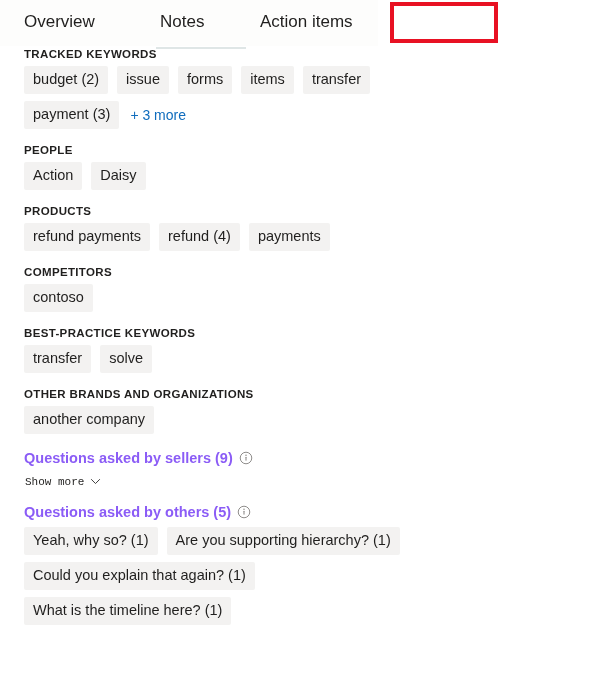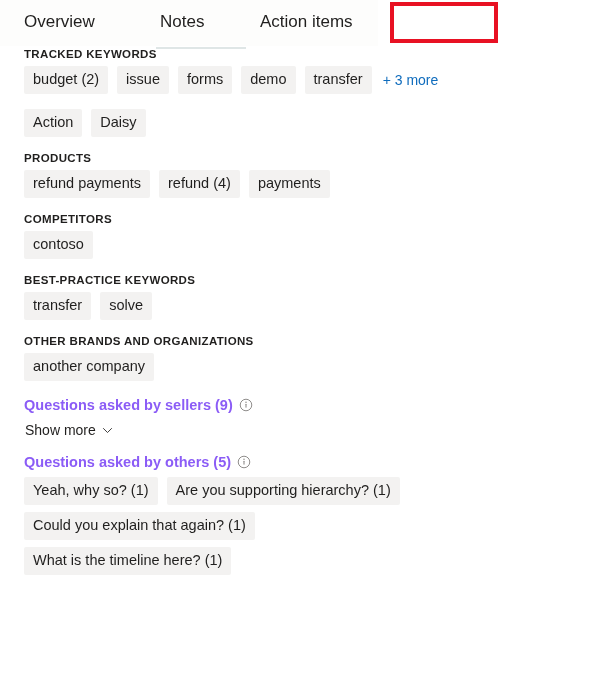--- a/index.html
+++ b/index.html
@@ -166,24 +166,25 @@
     line-height: 17px;
     color: #201f1e;
     white-space: nowrap;
     cursor: pointer;
   }
   .showmore {
     display: flex;
     align-items: center;
     gap: 5px;
     margin: 9px 0 0 9px;
-    font-size: 14px;
+    font-size: 11px;
     color: #201f1e;
     cursor: pointer;
     width: fit-content;
+    font-family: Liberation Mono, monospace;
   }
   .chev { width: 13px; height: 13px; display: inline-block; }
 </style>
 </head>
 <body>
 
 <div id="app">
 
   <div class="tabbar">
     <div class="tabbar-bg"></div>
@@ -203,27 +204,29 @@
   </div>
 
   <div class="content">
 
     <div class="section">
       <div class="section-label">TRACKED KEYWORDS</div>
       <div class="chips">
         <span class="chip">budget (2)</span>
         <span class="chip">issue</span>
         <span class="chip">forms</span>
-        <span class="chip">demo</span>
+        <span class="chip">items</span>
         <span class="chip">transfer</span>
+        <span class="chip">payment (3)</span>
         <span class="more-link">+ 3 more</span>
       </div>
     </div>
 
     <div class="section section-gap-top">
+      <div class="section-label">PEOPLE</div>
       <div class="chips">
         <span class="chip">Action</span>
         <span class="chip">Daisy</span>
       </div>
     </div>
 
     <div class="section section-gap-top">
       <div class="section-label">PRODUCTS</div>
       <div class="chips">
         <span class="chip">refund payments</span>

